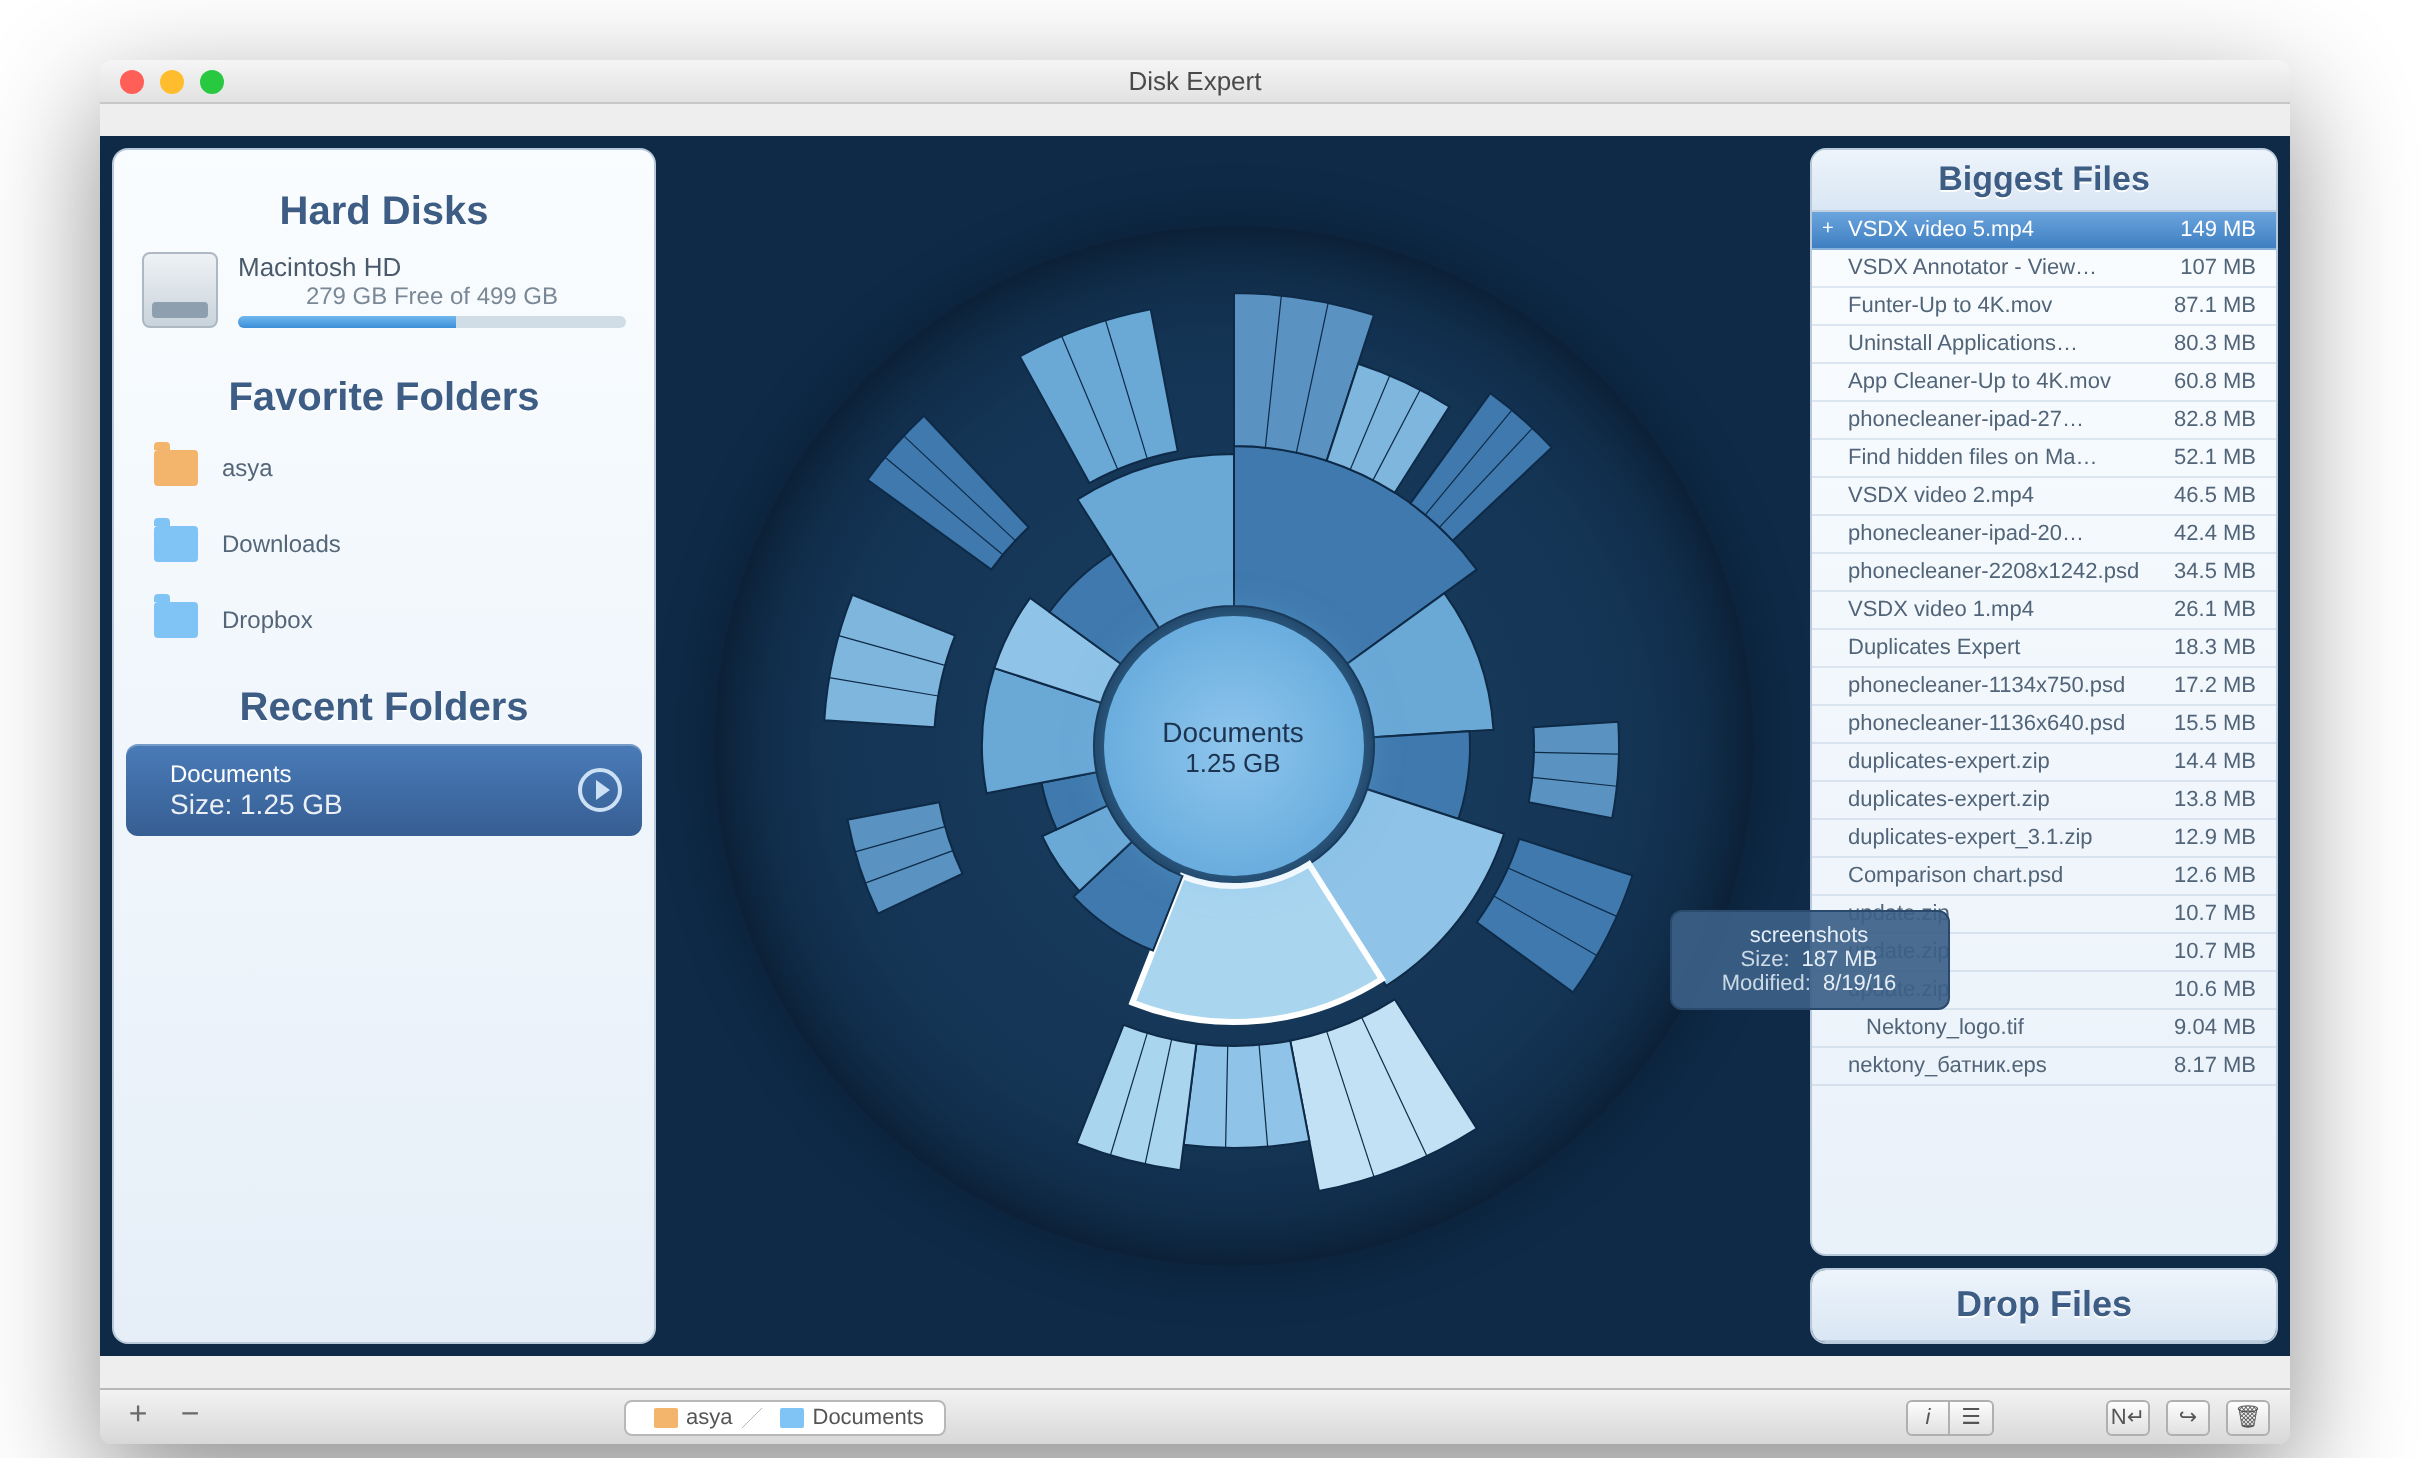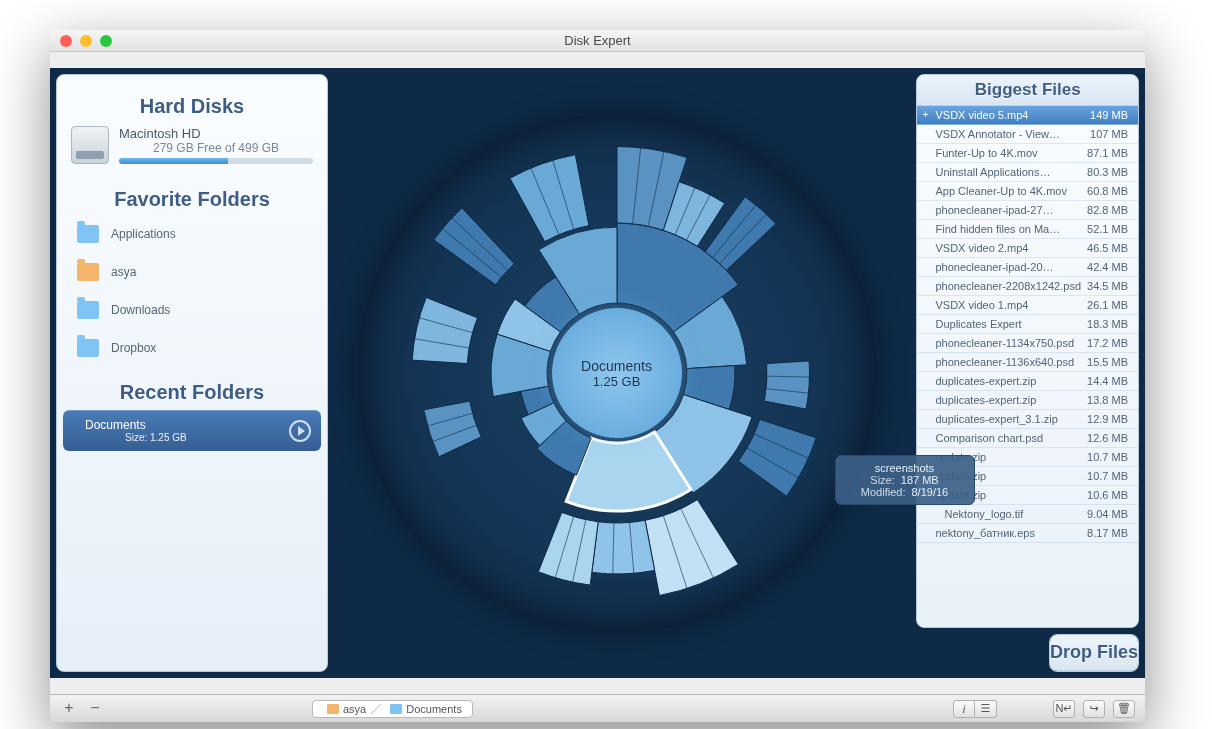--- a/index.html
+++ b/index.html
@@ -26,36 +26,36 @@
 .fav-item { display:flex; align-items:center; gap:12px; padding:10px 20px; font-size:12px; color:#546678; cursor:pointer;}
 .fav-item .ficon{ width:22px; height:18px; border-radius:2px; background:#7fc4f5; position:relative;}
 .fav-item .ficon::before{content:""; position:absolute; top:-4px; left:0; width:8px; height:4px; background:#7fc4f5; border-radius:2px 2px 0 0;}
 .ficon.home{background:#f2b56b;}
 .ficon.home::before{background:#f2b56b;}
 .recent-item { margin:2px 6px; padding:8px 12px; border-radius:6px; background:linear-gradient(#4a7bb8,#365e93); color:#fff; display:flex; align-items:center; gap:10px; position:relative; box-shadow:inset 0 1px 0 rgba(255,255,255,0.25);}
 .recent-item .ficon{background:#9dd0f5;}
 .recent-item .ficon::before{background:#9dd0f5;}
 .recent-info{font-size:11px;}
 .recent-name{font-size:12px; font-weight:500;}
-.recent-size{font-size:10px; opacity:0.9;margin-left:40px;}
+.recent-size{font-size:14px; opacity:0.9;}
 .play-btn{position:absolute; right:10px; width:22px; height:22px; border:2px solid #cde1f5; border-radius:50%; display:flex; align-items:center; justify-content:center;}
 .play-btn::after{content:""; border-left:7px solid #cde1f5; border-top:5px solid transparent; border-bottom:5px solid transparent; margin-left:2px;}
 
 .center{ flex:1; position:relative; display:flex; align-items:center; justify-content:center;}
 .sunwrap{position:relative; width:520px; height:520px;}
 .disc-bg{position:absolute; inset:0; border-radius:50%; background:radial-gradient(circle,#1a3f62 0%, #143454 55%, #0f2a47 75%); box-shadow:inset 0 0 40px rgba(0,0,0,0.5), 0 0 30px rgba(0,0,0,0.3);}
 .centerlabel{position:absolute; top:50%; left:50%; transform:translate(-50%,-50%); width:130px; height:130px; border-radius:50%; background:radial-gradient(circle,#8fc6ed,#5aa3d8); display:flex; flex-direction:column; align-items:center; justify-content:center; color:#1d3450; font-size:14px; z-index:5; box-shadow:0 0 20px rgba(120,190,240,0.4);}
 .centerlabel .cl-name{font-weight:500;}
 .centerlabel .cl-size{font-size:13px;}
 svg.sunburst{position:absolute; inset:0; z-index:2;}
 .tooltip{position:absolute; right:-98px; top:342px; background:rgba(60,95,135,0.92); border:1px solid #2a4a6d; border-radius:6px; padding:6px 14px; color:#e5eef7; font-size:11px; text-align:center; z-index:10; min-width:140px;}
 .tooltip .tt-row{display:flex; gap:6px; justify-content:center;}
 .tooltip .tt-label{opacity:0.85;}
 
-.right{width:234px; margin:6px; display:flex; flex-direction:column; gap:6px;align-items:flex-end;}
+.right{width:234px; margin:6px; display:flex; flex-direction:column; gap:6px;}
 .panel{background:linear-gradient(#fafdff,#e9f1f9); border-radius:8px; border:1px solid #b8c9db; overflow:hidden;}
 .panel-header{background:linear-gradient(#edf4fb,#d9e6f3); text-align:center; font-size:17px; font-weight:bold; color:#3e5d85; padding:5px 0; border-bottom:1px solid #c0d0e0; text-shadow:0 1px 0 #fff;}
 .file-list{max-height:470px; overflow:hidden;}
 .file-row{display:flex; justify-content:space-between; padding:3px 10px 3px 18px; font-size:11px; color:#516478; border-bottom:1px solid rgba(180,200,220,0.4); cursor:pointer; gap:6px;}
 .file-row.sel{background:linear-gradient(#6aa4dd,#3f7fc1); color:#fff;}
 .file-row .fname{white-space:nowrap; overflow:hidden; text-overflow:ellipsis; flex:1;}
 .file-row .fsize{white-space:nowrap;}
 .file-row.sel::before{content:"+"; position:absolute; margin-left:-13px; color:#fff; font-size:10px;}
 .drop{flex:0 0 38px;}
 .drop .panel-header{font-size:18px; padding:7px 0;}
@@ -98,24 +98,20 @@
           <div class="hd-name">Macintosh HD</div>
           <div class="hd-free">279 GB Free of 499 GB</div>
           <div class="hd-bar">
               <div class="hd-bar-fill"></div>
             </div>
         </div>
       </div>
 
       <div class="section-title">Favorite Folders</div>
       <div class="fav-list" id="fav-list">
-          <div class="fav-item">
-            <div class="ficon "></div>
-            <span>Applications</span>
-          </div>
           <div class="fav-item">
             <div class="ficon home"></div>
             <span>asya</span>
           </div>
           <div class="fav-item">
             <div class="ficon "></div>
             <span>Downloads</span>
           </div>
           <div class="fav-item">
             <div class="ficon "></div>

